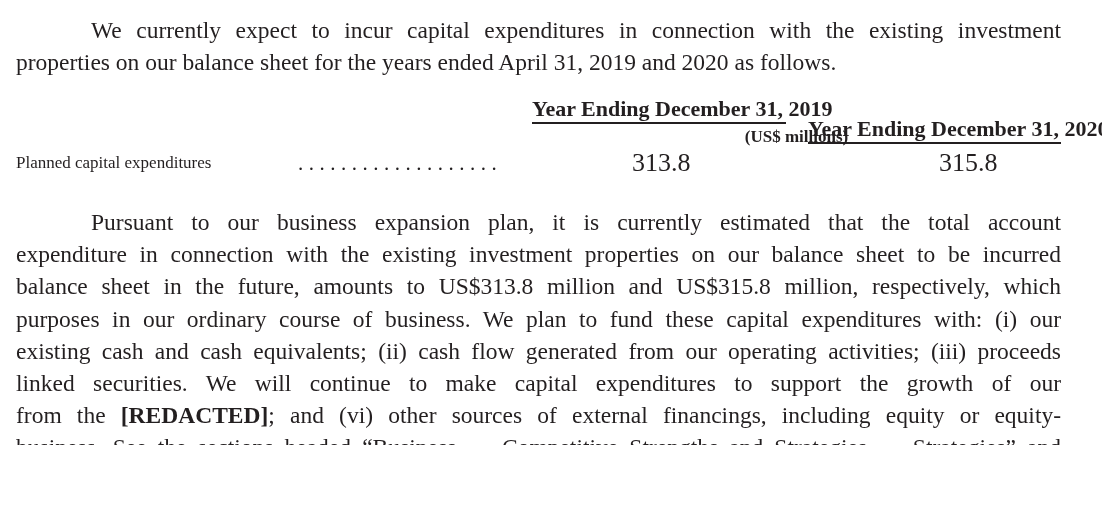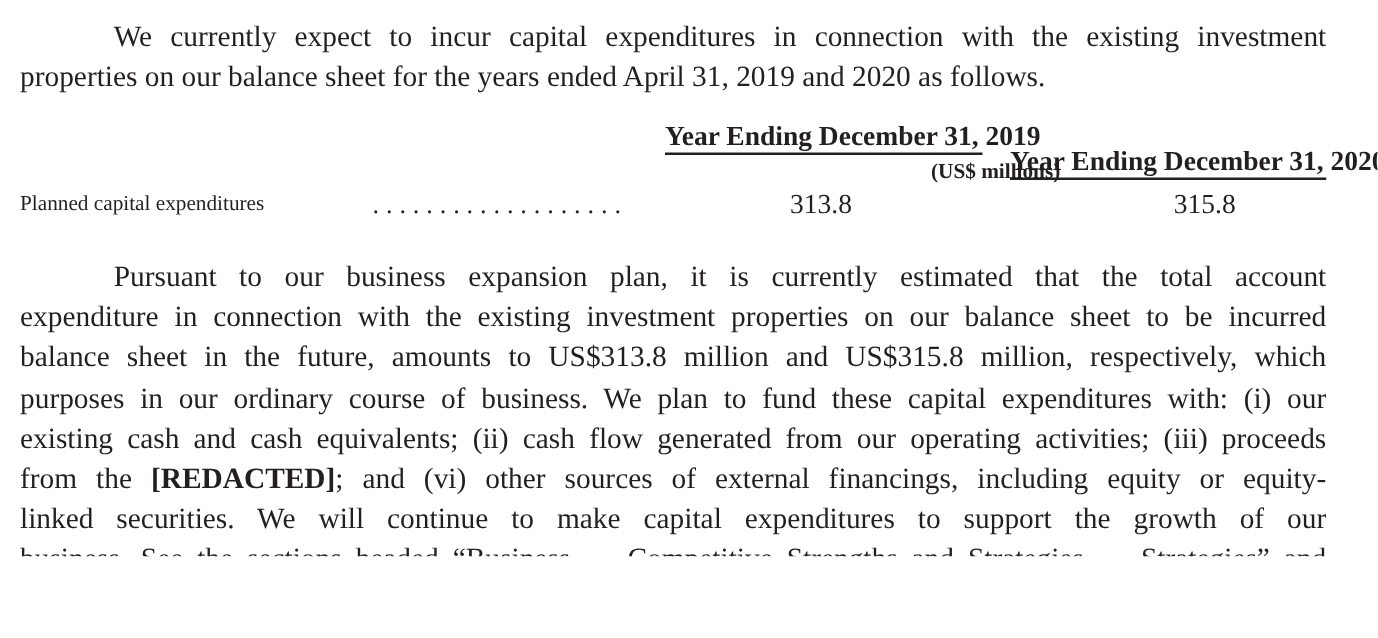--- a/index.html
+++ b/index.html
@@ -7,21 +7,21 @@
          font-family:"Liberation Serif", serif; color:#231f20; }
   .page { position:absolute; left:16px; top:0; width:1045px; }
   .p1 { position:absolute; top:14px; left:0; width:1045px; }
   .table { position:absolute; top:98px; left:0; width:1045px; height:80px; }
   .th { position:absolute; top:0; font-weight:bold; font-size:22px; line-height:22px; border-bottom:2.5px solid #231f20; padding-bottom:2px; white-space:nowrap; }
   .th1 { left:516px; width:254px; text-align:center; }
   .th2 { left:792px; width:253px; text-align:right;margin-top:20px; }
   .unit { position:absolute; top:29px; left:516px; width:529px; text-align:center; font-weight:bold; font-size:17px; line-height:20px; }
   .row-label { position:absolute; top:52px; left:0; font-size:17px; line-height:26px; white-space:nowrap; }
   .leader { position:absolute; top:52px; left:282px; font-size:21px; line-height:26px; letter-spacing:5.5px; white-space:nowrap; }
-  .val { position:absolute; top:52px; font-size:22px; line-height:26px; }
+  .val { position:absolute; top:52px; font-size:26px; line-height:26px; }
   .v1 { left:616px; }
   .v2 { left:923px; }
   .p2 { position:absolute; top:206px; left:0; width:1045px; }
   .line { display:block; text-align:justify; text-align-last:justify; font-size:23.5px; line-height:32.2px; white-space:normal; }
   .line.first { text-indent:75px; }
   b.red { font-weight:bold; }
   .clip { height:14px; overflow:hidden; }
 </style>
 </head>
 <body>
@@ -42,20 +42,20 @@
     <div class="val v1">313.8</div>
     <div class="val v2">315.8</div>
   </div>
 
   <div class="p2">
     <span class="line first">Pursuant to our business expansion plan, it is currently estimated that the total account</span>
     <span class="line">expenditure in connection with the existing investment properties on our balance sheet to be incurred</span>
     <span class="line">balance sheet in the future, amounts to US$313.8 million and US$315.8 million, respectively, which</span>
     <span class="line">purposes in our ordinary course of business. We plan to fund these capital expenditures with: (i) our</span>
     <span class="line">existing cash and cash equivalents; (ii) cash flow generated from our operating activities; (iii) proceeds</span>
+    <span class="line">linked securities. We will continue to make capital expenditures to support the growth of our</span>
     <span class="line"><span>from the </span><b class="red">[REDACTED]</b><span>; and (vi) other sources of external financings, including equity or equity-</span></span>
-    <span class="line">linked securities. We will continue to make capital expenditures to support the growth of our</span>
     <div class="clip">
       <span class="line">business. See the sections headed “Business — Competitive Strengths and Strategies — Strategies” and</span>
     </div>
   </div>
 
 </div>
 
 </body></html>

